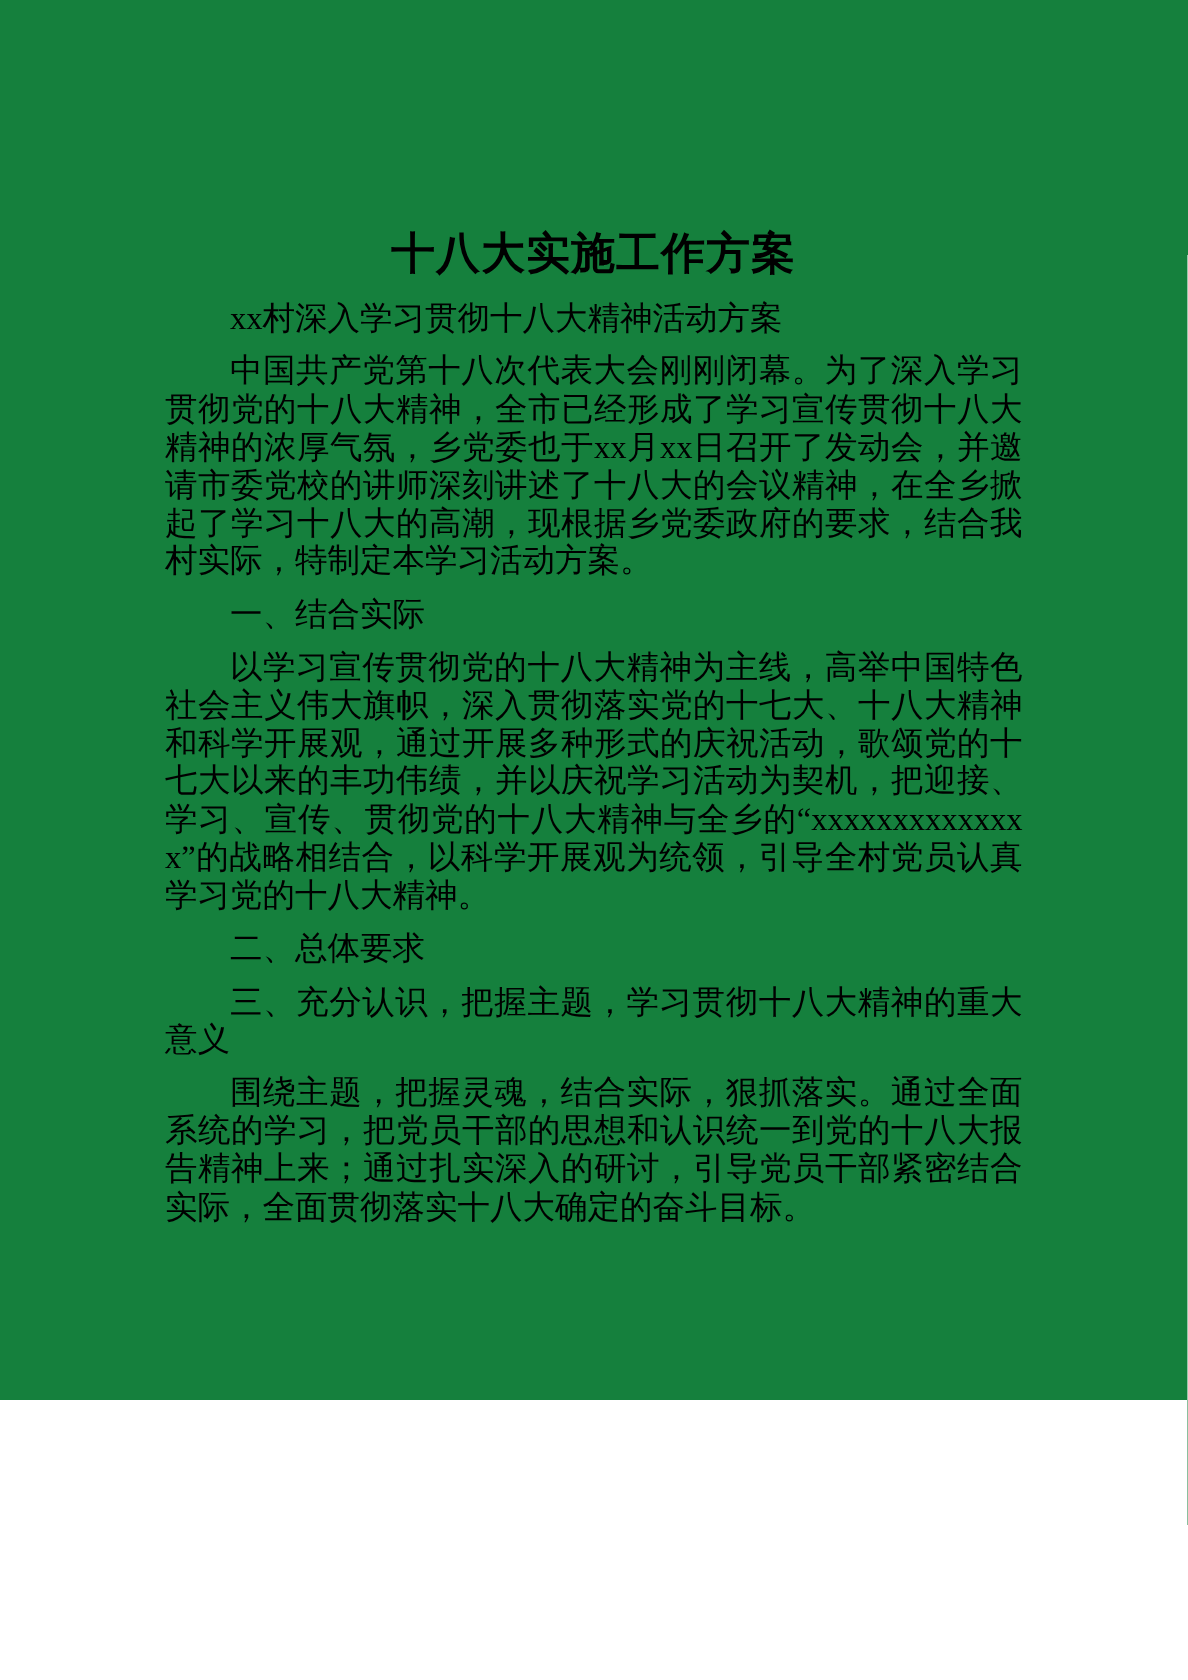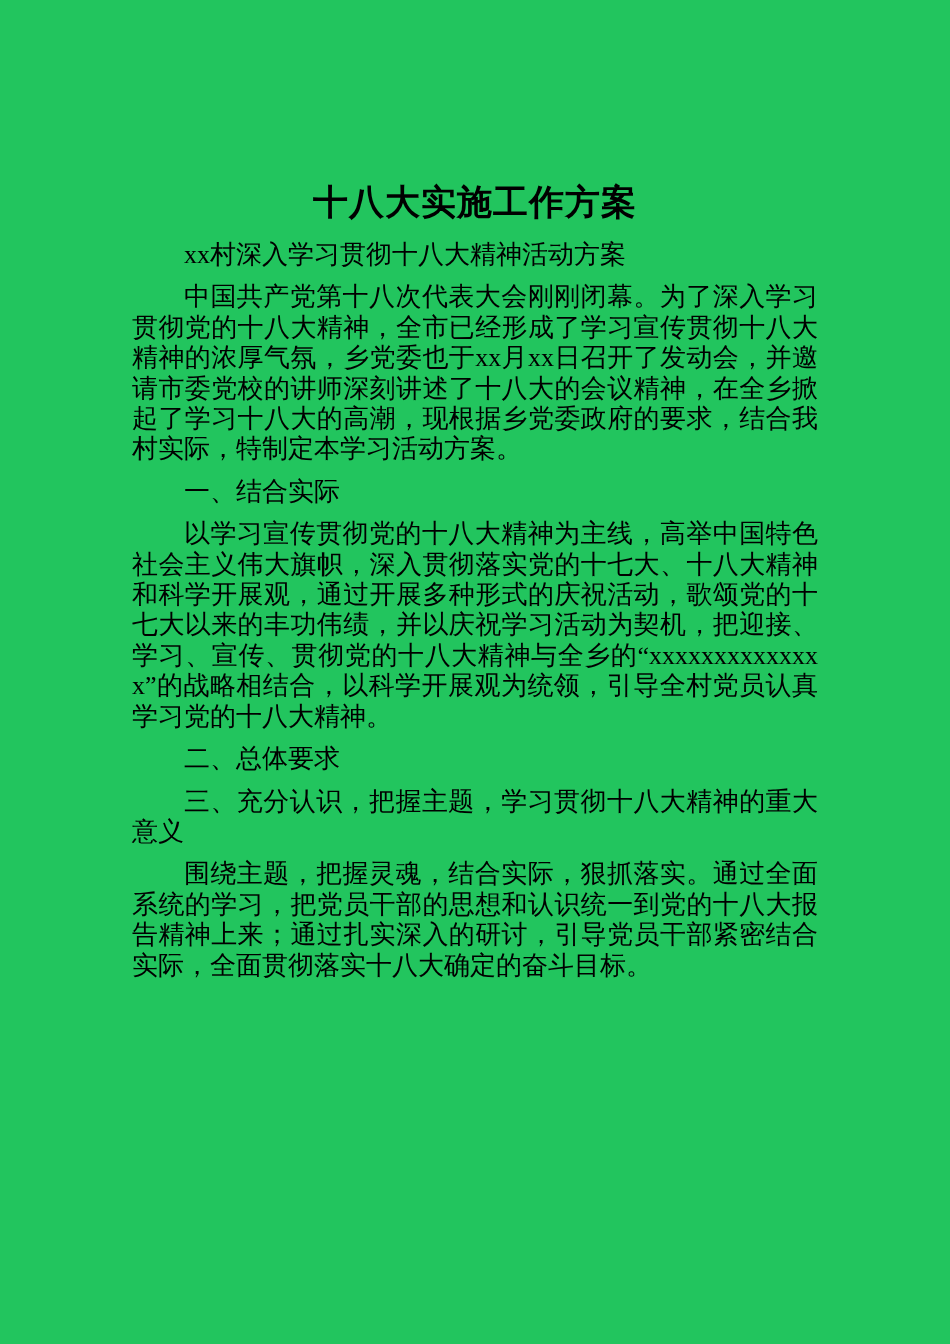--- a/index.html
+++ b/index.html
@@ -3,23 +3,23 @@
 <meta charset="utf-8">
 <style>
   html, body {
     margin: 0;
     padding: 0;
     background: #ffffff;
   }
   .page {
     position: relative;
     width: 950px;
-    height: 1344px;
+    height: 1120px;
     margin: 0 auto;
-    background: #22c55e;
+    background: #15803d;
     box-sizing: border-box;
     padding: 182px 120px 0 120px;
     overflow: hidden;
     font-family: "Liberation Serif", "DejaVu Serif", serif;
     color: #000000;
   }
   .doc-title {
     margin: 0 0 16px 0;
     text-align: center;
     font-size: 35px;

